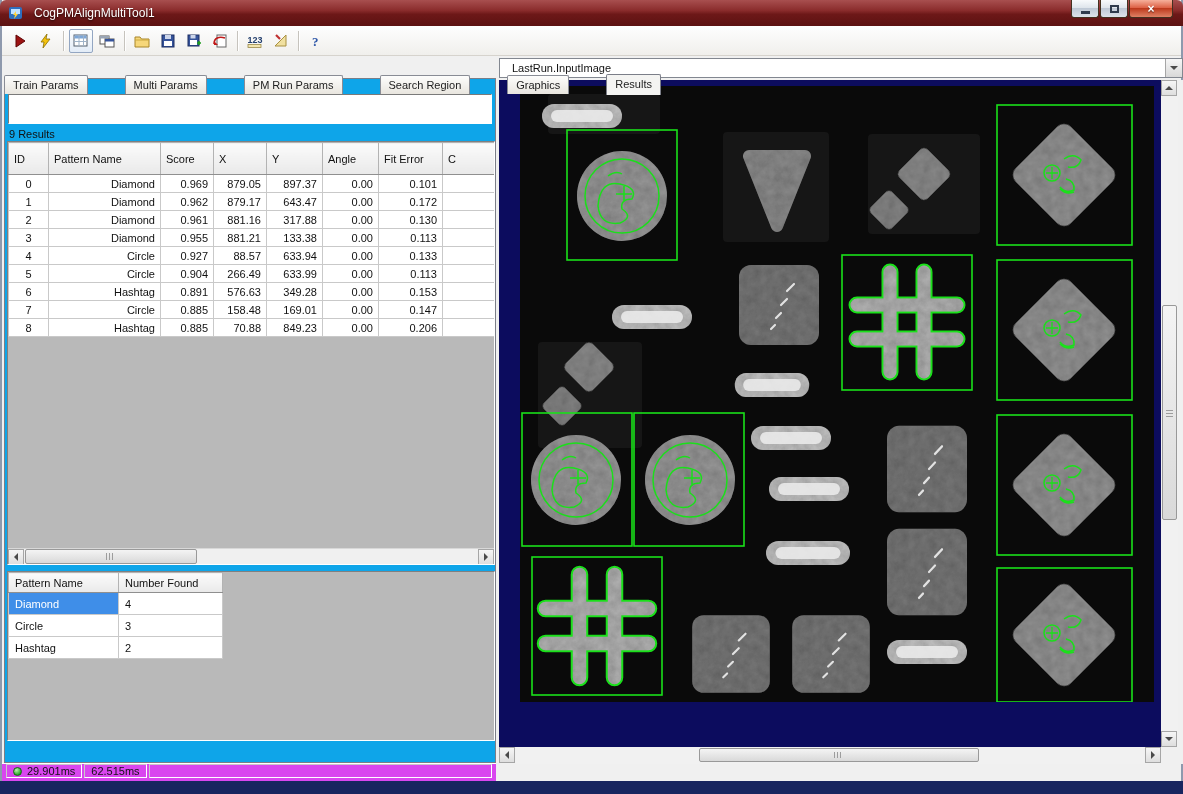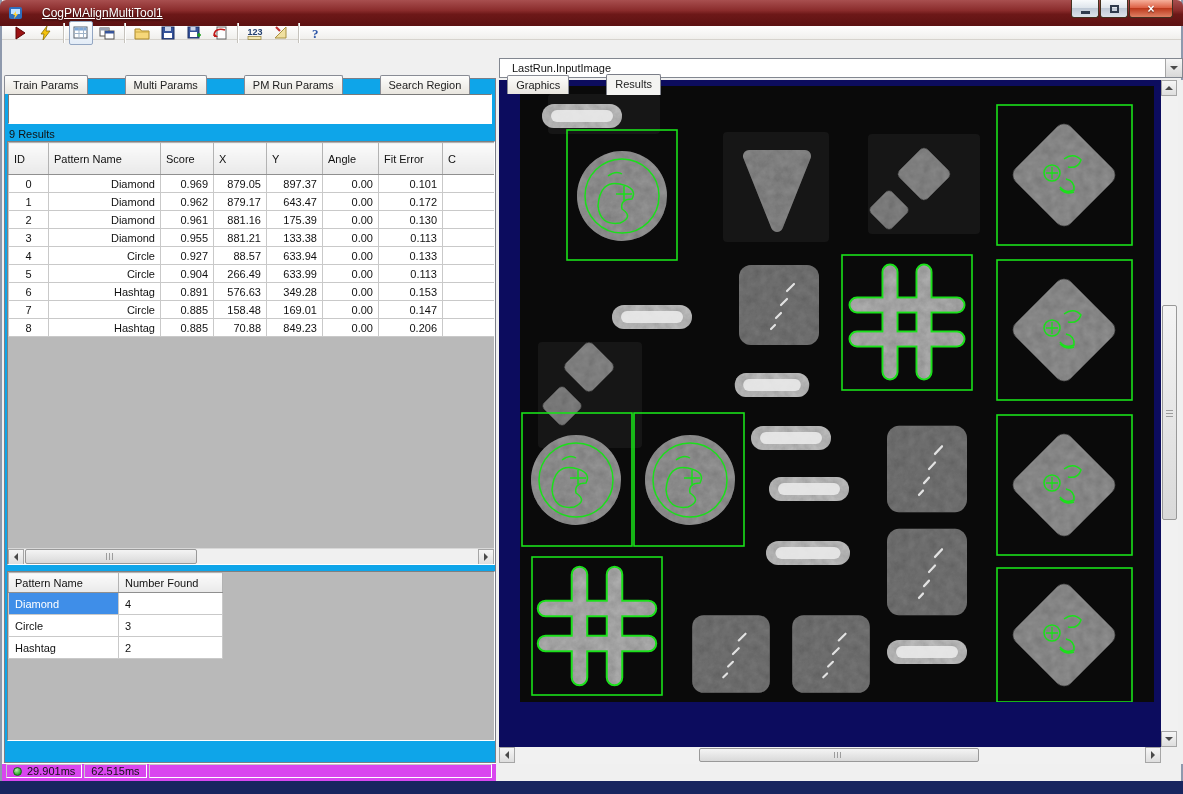--- a/index.html
+++ b/index.html
@@ -4,32 +4,32 @@
 <style>
   * { margin:0; padding:0; box-sizing:border-box; }
   html,body { width:1183px; height:794px; overflow:hidden; }
   body { font-family:"Liberation Sans", sans-serif; font-size:11px; color:#111; background:#f0f0f0; }
   .window { position:relative; width:1183px; height:794px; background:#f0f0f0; border-left:2px solid #8e99ad; border-right:2px solid #8e99ad; }
 
   
   .titlebar { position:absolute; top:0; left:-2px; right:-2px; height:26px;
     background:linear-gradient(#a84f4f,#8a2c2c 40%,#6d1818 55%,#5c1212);
     border-radius:6px 6px 0 0; display:flex; align-items:center; padding:0 8px; }
-  .title-text { color:#fff; font-size:12px; margin-left:18px; text-shadow:0 1px 2px rgba(0,0,0,.7);text-decoration:underline; }
+  .title-text { color:#fff; font-size:12px; margin-left:10px; text-shadow:0 1px 2px rgba(0,0,0,.7); }
   .winbtns { position:absolute; right:10px; top:0; display:flex; }
   .winbtn { width:28px; height:18px; border:1px solid #43301f; border-top:none; margin-left:1px;
     background:linear-gradient(#f8fafc,#dfe5ec 45%,#bfc9d6 50%,#dde3ea);
     border-radius:0 0 3px 3px; display:flex; align-items:center; justify-content:center; }
   .winbtn.close { width:44px; background:linear-gradient(#f6b09b,#dd6246 45%,#bd3a1d 50%,#df8165);
     color:#fff; font-size:12px; font-weight:bold; text-shadow:0 1px 1px rgba(0,0,0,.5); }
   .glyph-min { width:9px; height:3px; background:#2f3b4d; margin-top:7px; }
   .glyph-max { width:9px; height:8px; border:2px solid #2f3b4d; }
 
   
-  .toolbar { position:absolute; top:26px; left:0; right:0; height:14px;
+  .toolbar { position:absolute; top:26px; left:0; right:0; height:30px;
     background:linear-gradient(#fefefe,#f0efec); border-bottom:1px solid #d6d3cd;
     display:flex; align-items:center; padding:0 5px; }
   .tbtn { width:24px; height:24px; display:flex; align-items:center; justify-content:center; margin:0 1px; }
   .tbtn.boxed { border:1px solid #93a6c2; background:linear-gradient(#fdfefe,#e3ecf7); border-radius:2px; }
   .tsep { width:1px; height:20px; background:#c6c3bd; box-shadow:1px 0 0 #fff; margin:0 4px; }
 
   
   .tabs { position:absolute; top:74px; left:2px; height:21px; display:flex; align-items:center; z-index:3;gap:38px; }
   .tab { height:19px; padding:3px 8px 2px; background:linear-gradient(#fdfdfc,#e9e6df);
     border:1px solid #898c95; border-bottom:none; border-radius:2px 2px 0 0; margin-right:-1px; color:#222; }
@@ -259,21 +259,21 @@
           <td>643.47</td>
           <td>0.00</td>
           <td>0.172</td>
           <td></td>
         </tr>
         <tr>
           <td class="ctr">2</td>
           <td>Diamond</td>
           <td>0.961</td>
           <td>881.16</td>
-          <td>175.39</td>
+          <td>317.88</td>
           <td>0.00</td>
           <td>0.130</td>
           <td></td>
         </tr>
         <tr>
           <td class="ctr">3</td>
           <td>Diamond</td>
           <td>0.955</td>
           <td>881.21</td>
           <td>133.38</td>

